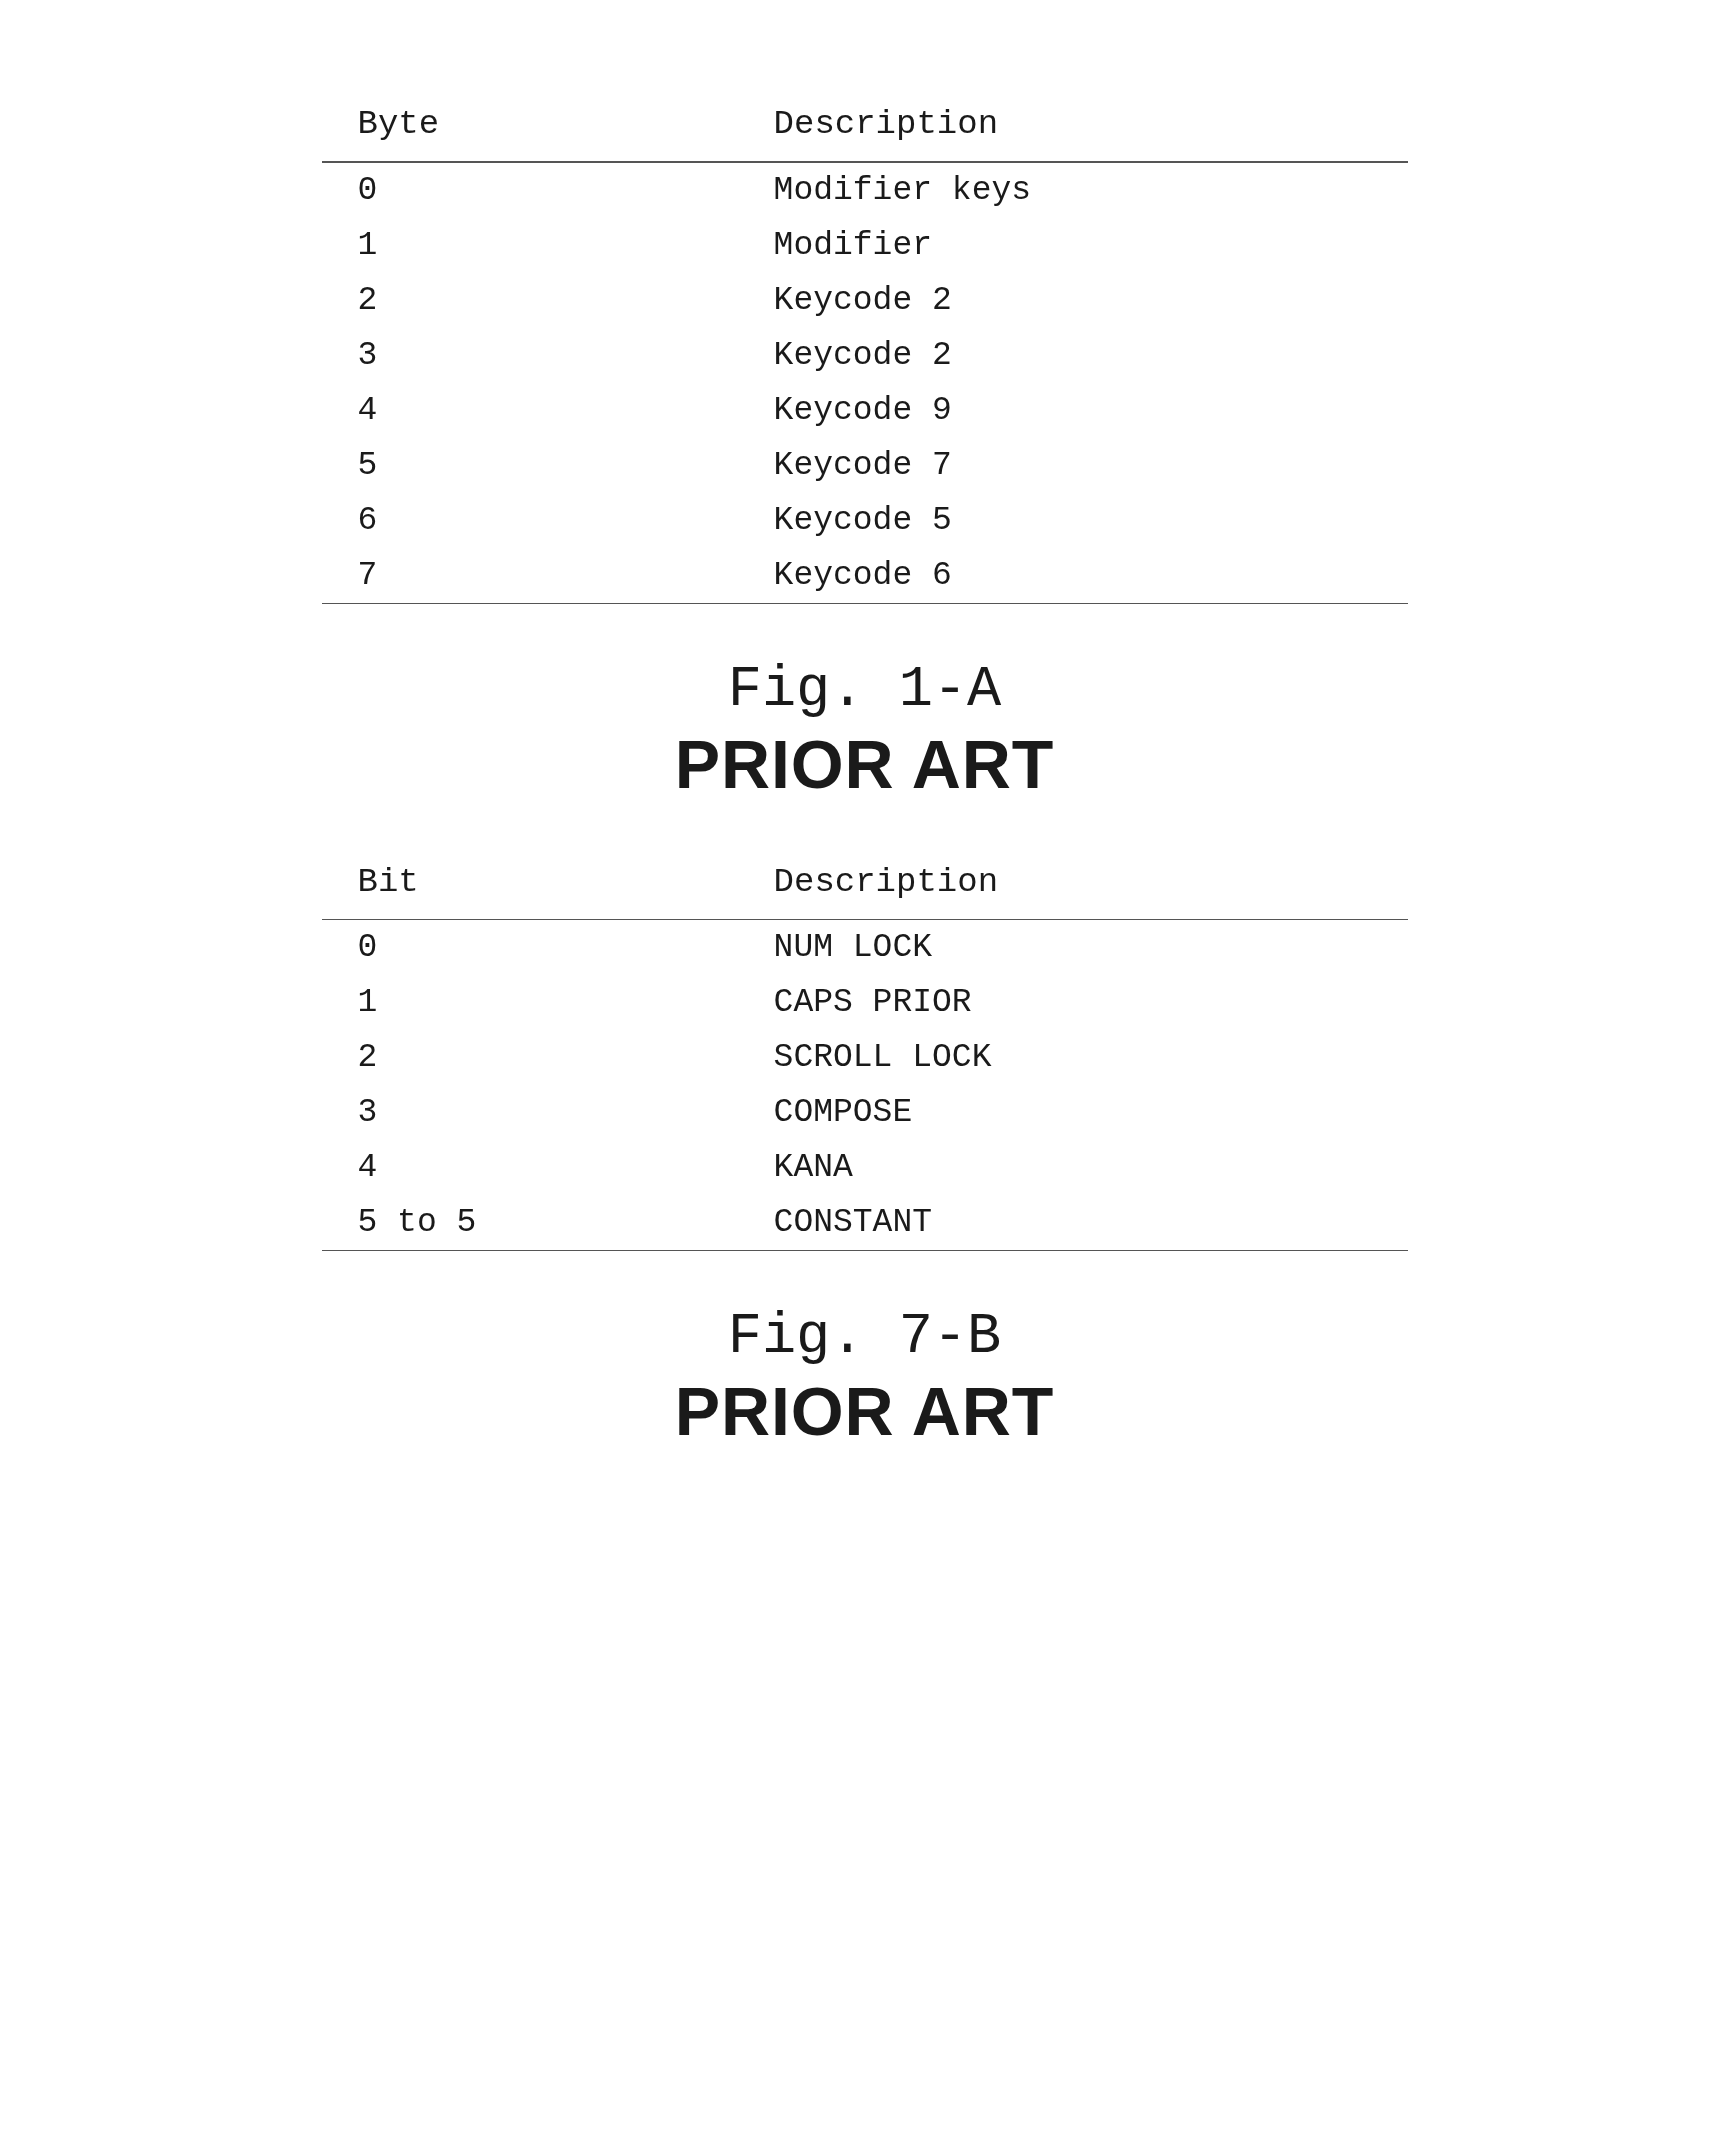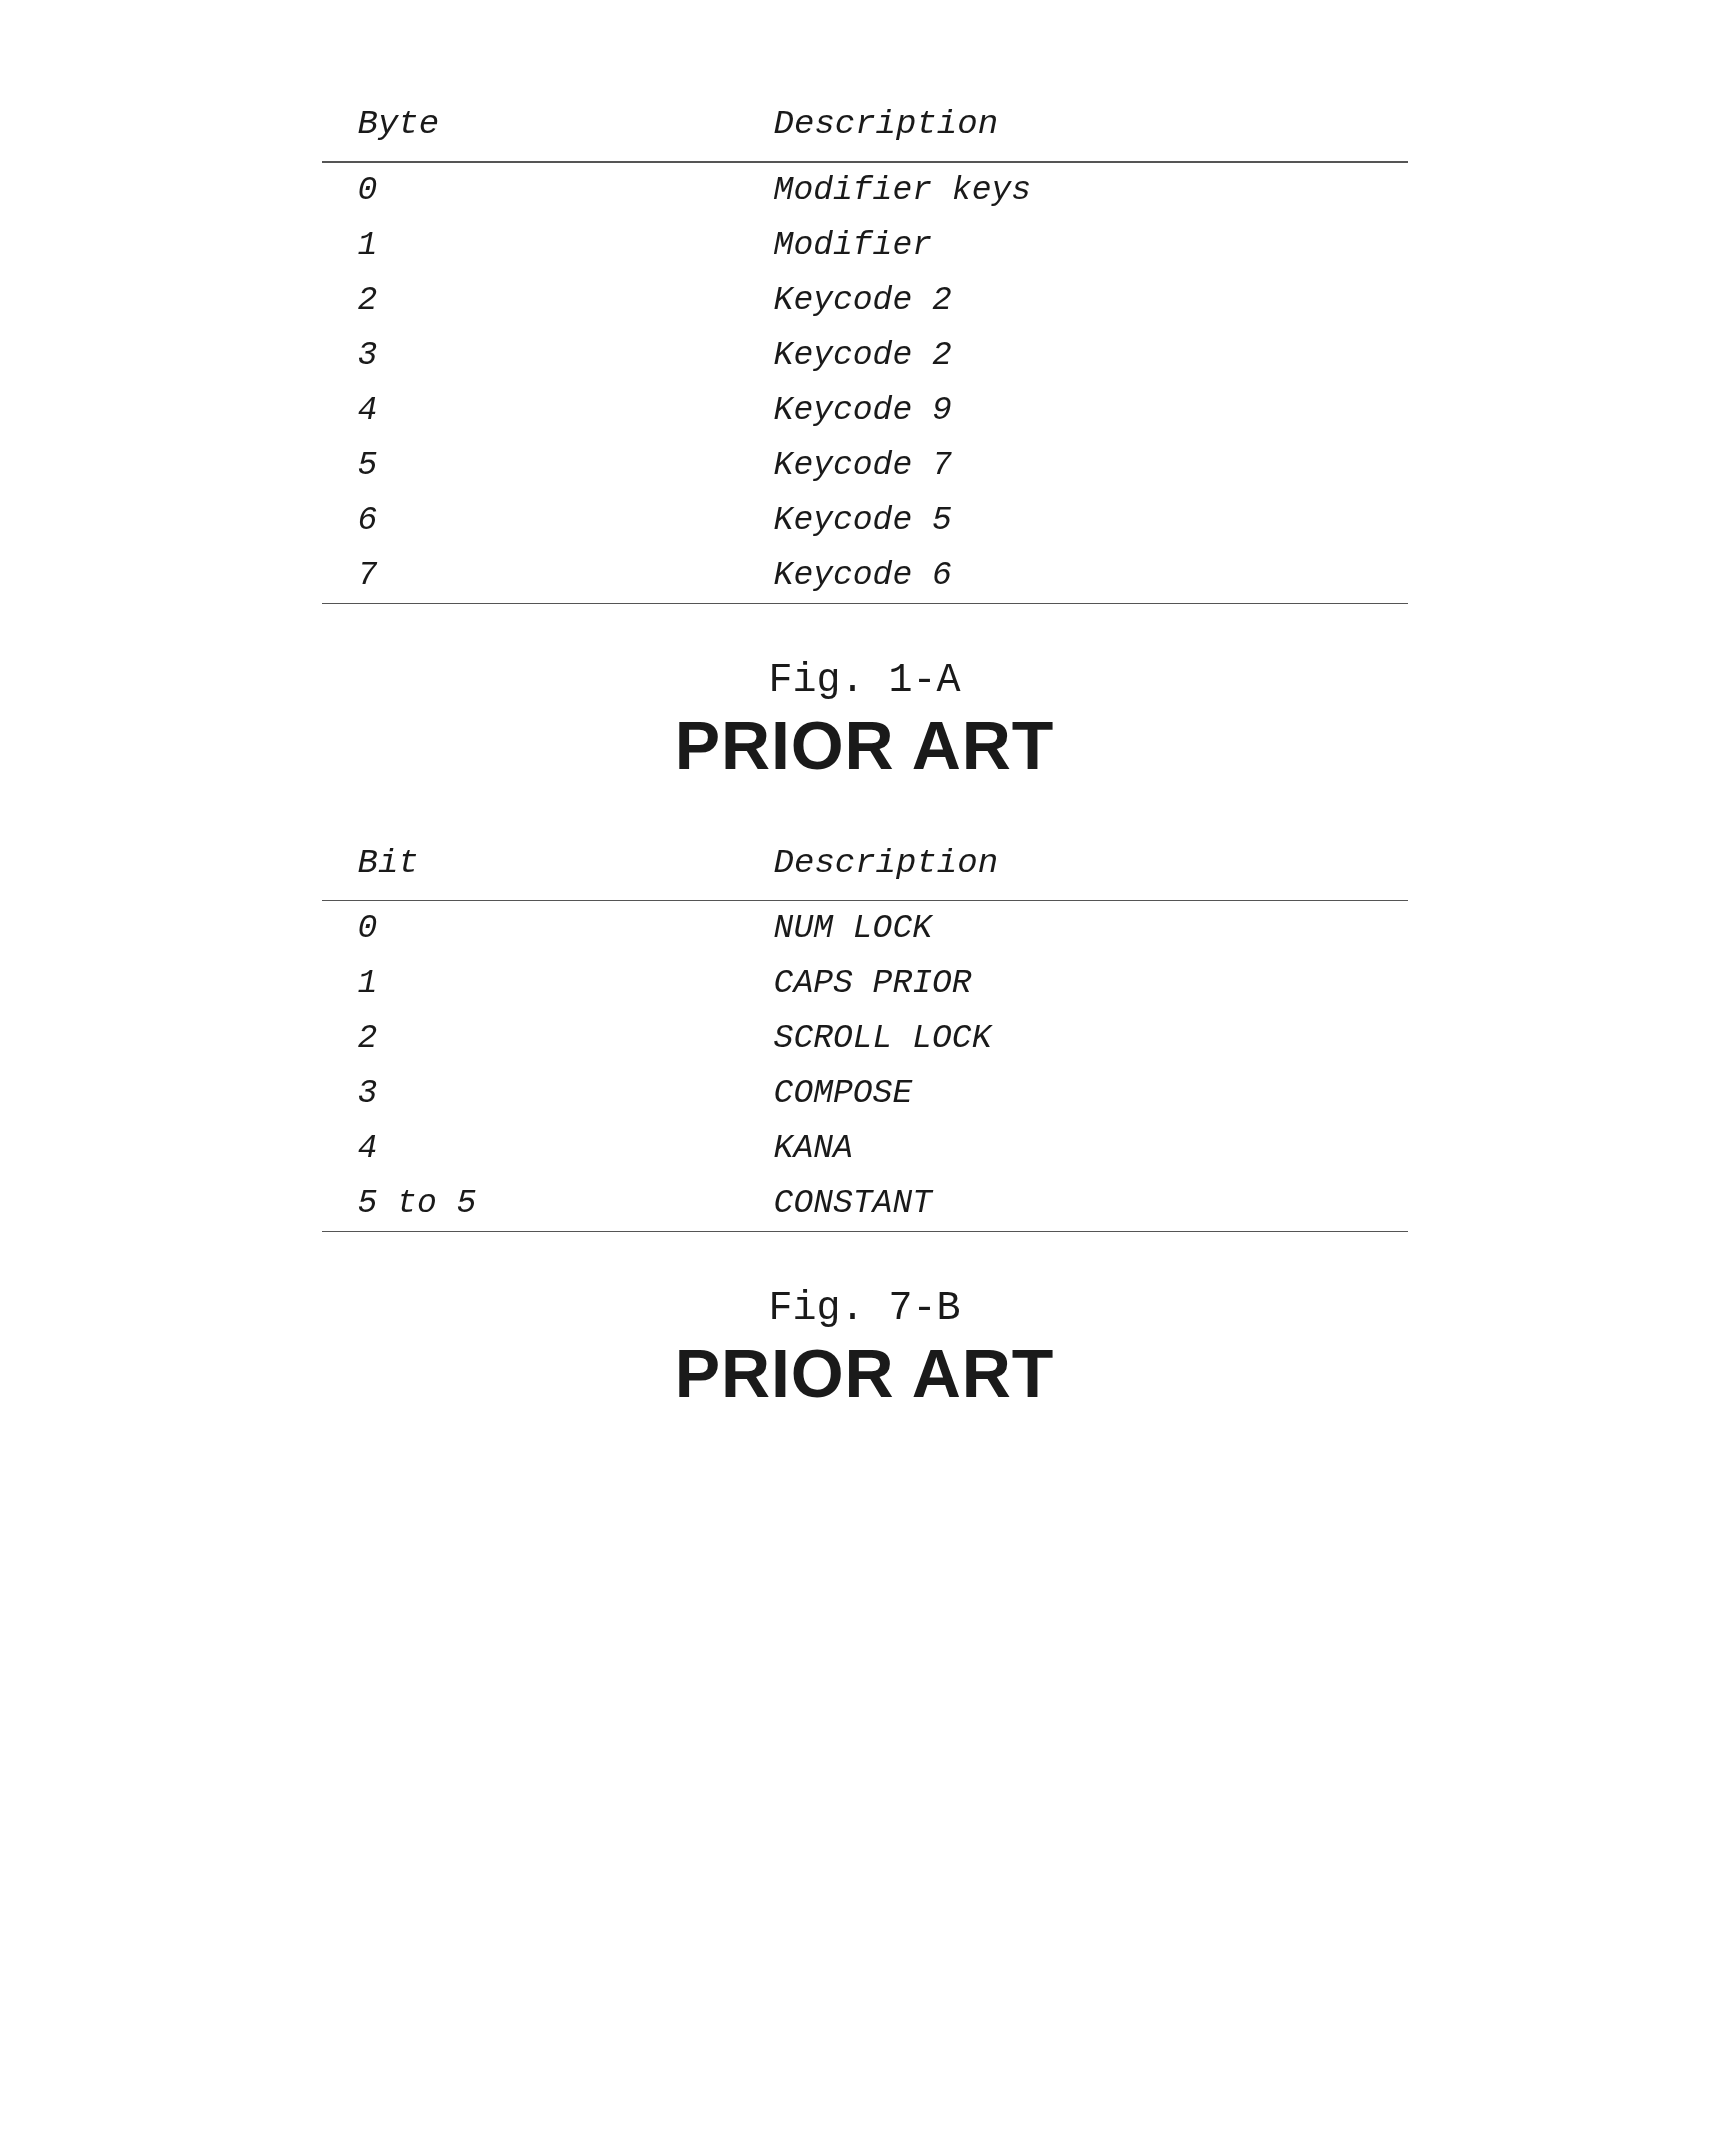--- a/index.html
+++ b/index.html
@@ -21,21 +21,20 @@
       max-width: 1086px;
       margin: 0 auto;
       padding-top: 36px;
     }
 
     
     .data-table {
       width: 100%;
       border-collapse: collapse;
       margin-bottom: 4px;
-      font-style: italic;
     }
 
     .table-header-row th {
       font-size: 34px;
       font-weight: normal;
       padding: 14.5px 18px 18px 18px;
       text-align: left;
       font-family: 'Courier New', Courier, monospace;
     }
 
@@ -73,21 +72,21 @@
       padding-left: 72px;
     }
 
     
     .figure-caption {
       text-align: center;
       margin: 54px 0 45px 0;
     }
 
     .figure-caption .fig-line {
-      font-size: 40px;
+      font-size: 57px;
       font-family: 'Courier New', Courier, monospace;
       font-weight: normal;
       display: block;
       margin-bottom: 3.6px;
     }
 
     .figure-caption .prior-art {
       font-size: 68px;
       font-weight: bold;
       font-family: Arial, Helvetica, sans-serif;

